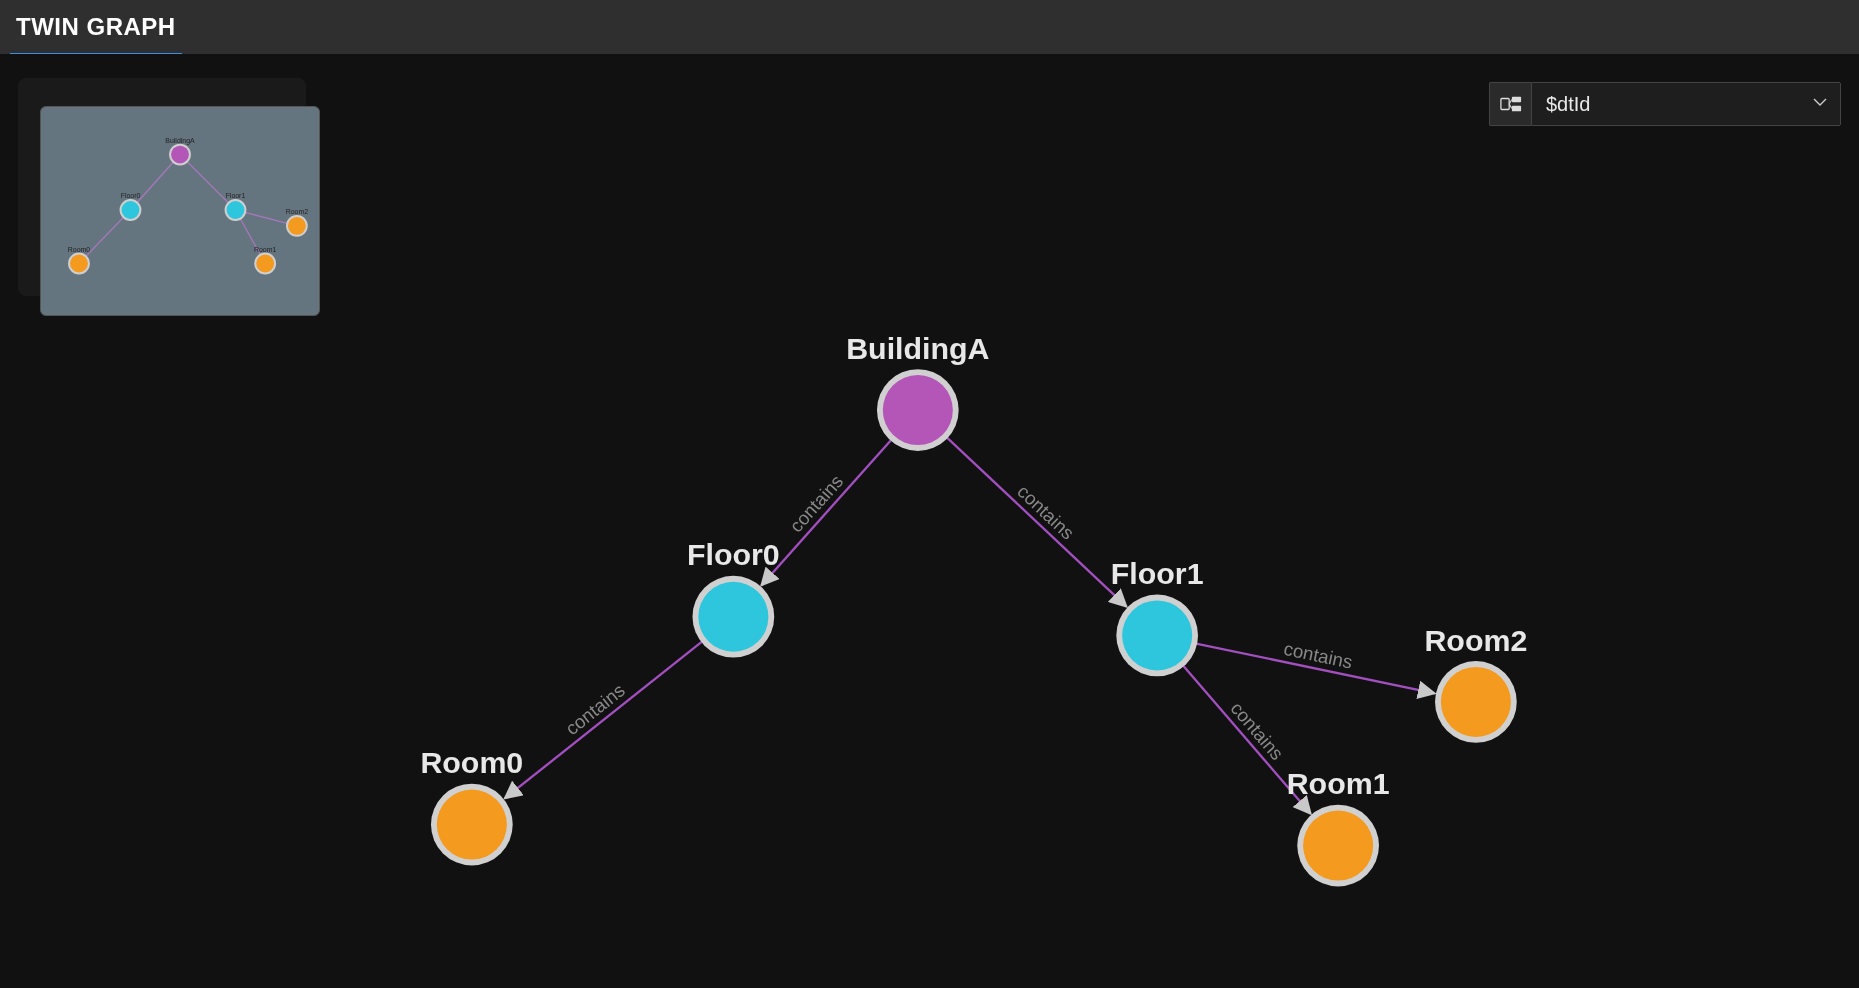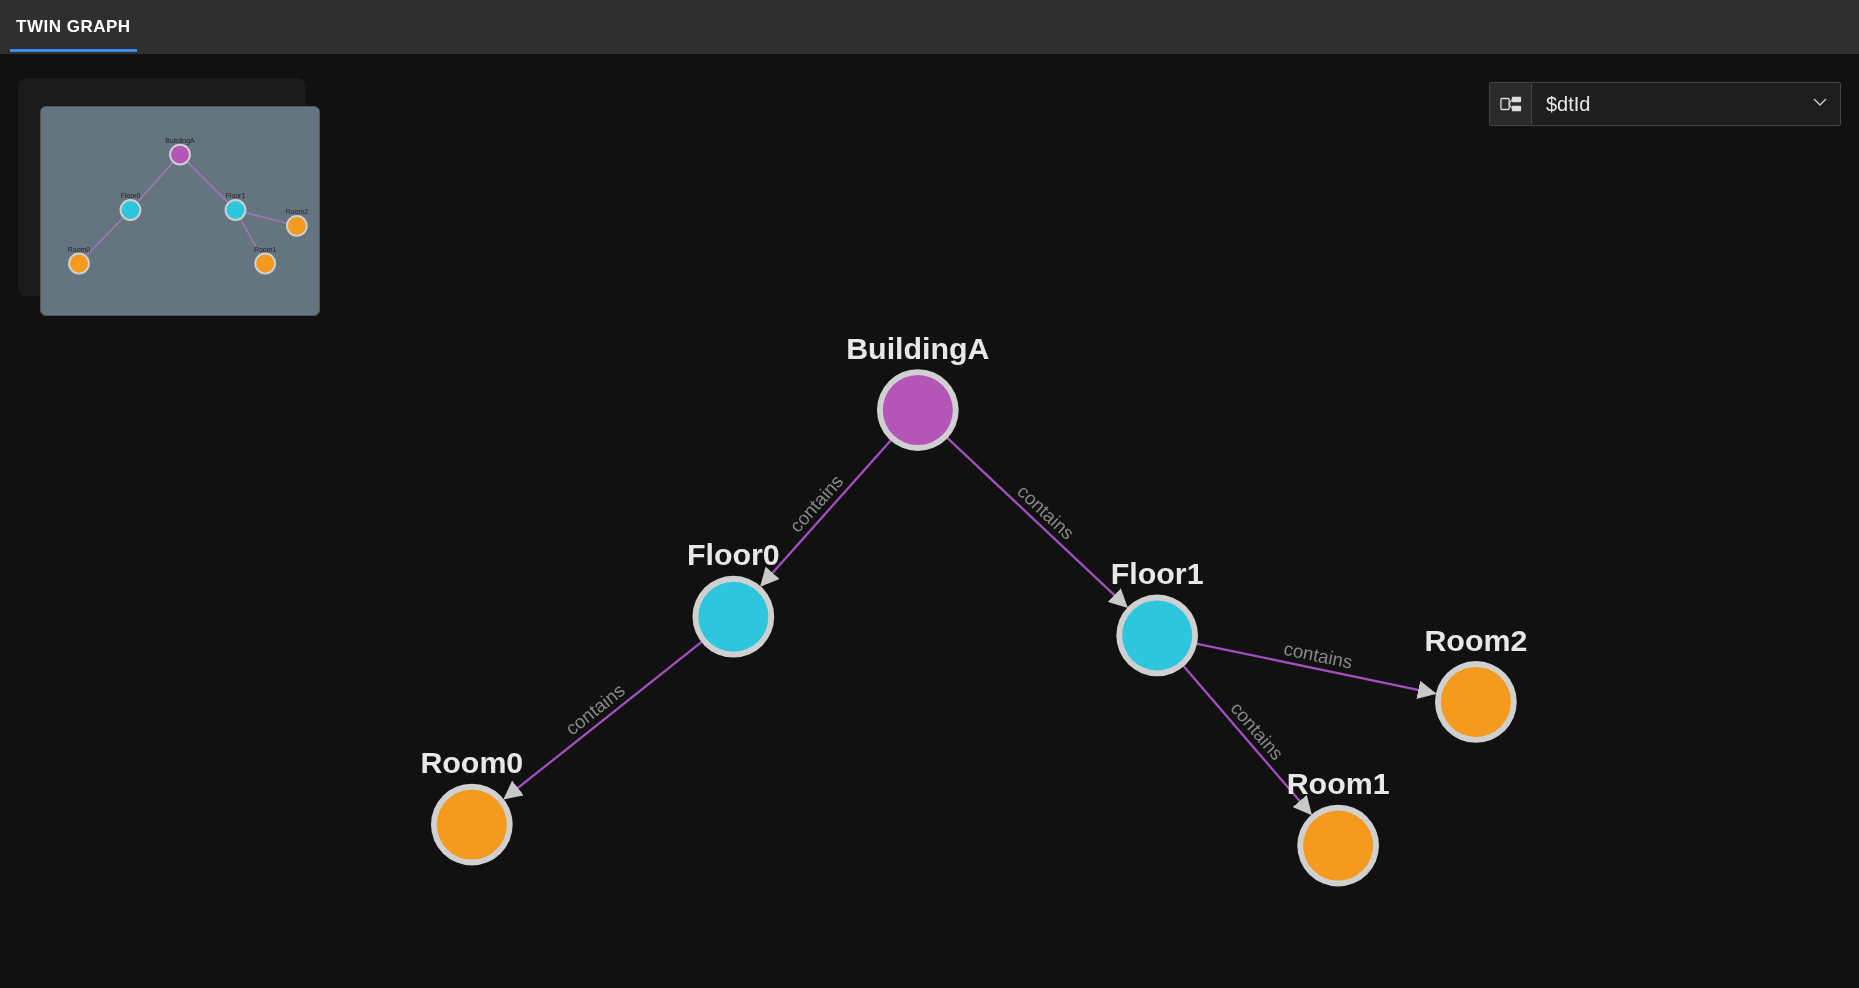--- a/index.html
+++ b/index.html
@@ -13,21 +13,21 @@
   
   .tabbar {
     background: #2f2f2f;
     height: 54px;
     display: flex;
     align-items: center;
     padding: 0 10px;
     gap: 40px;
   }
   .tab {
-    font-size: 17px;
+    font-size: 24px;
     letter-spacing: 0.5px;
     padding: 14px 6px 12px 6px;
     color: #cfcfcf;
     cursor: pointer;
     user-select: none;
   }
   .tab.active {
     font-weight: 700;
     color: #fff;
     border-bottom: 3px solid #3a8ee6;

